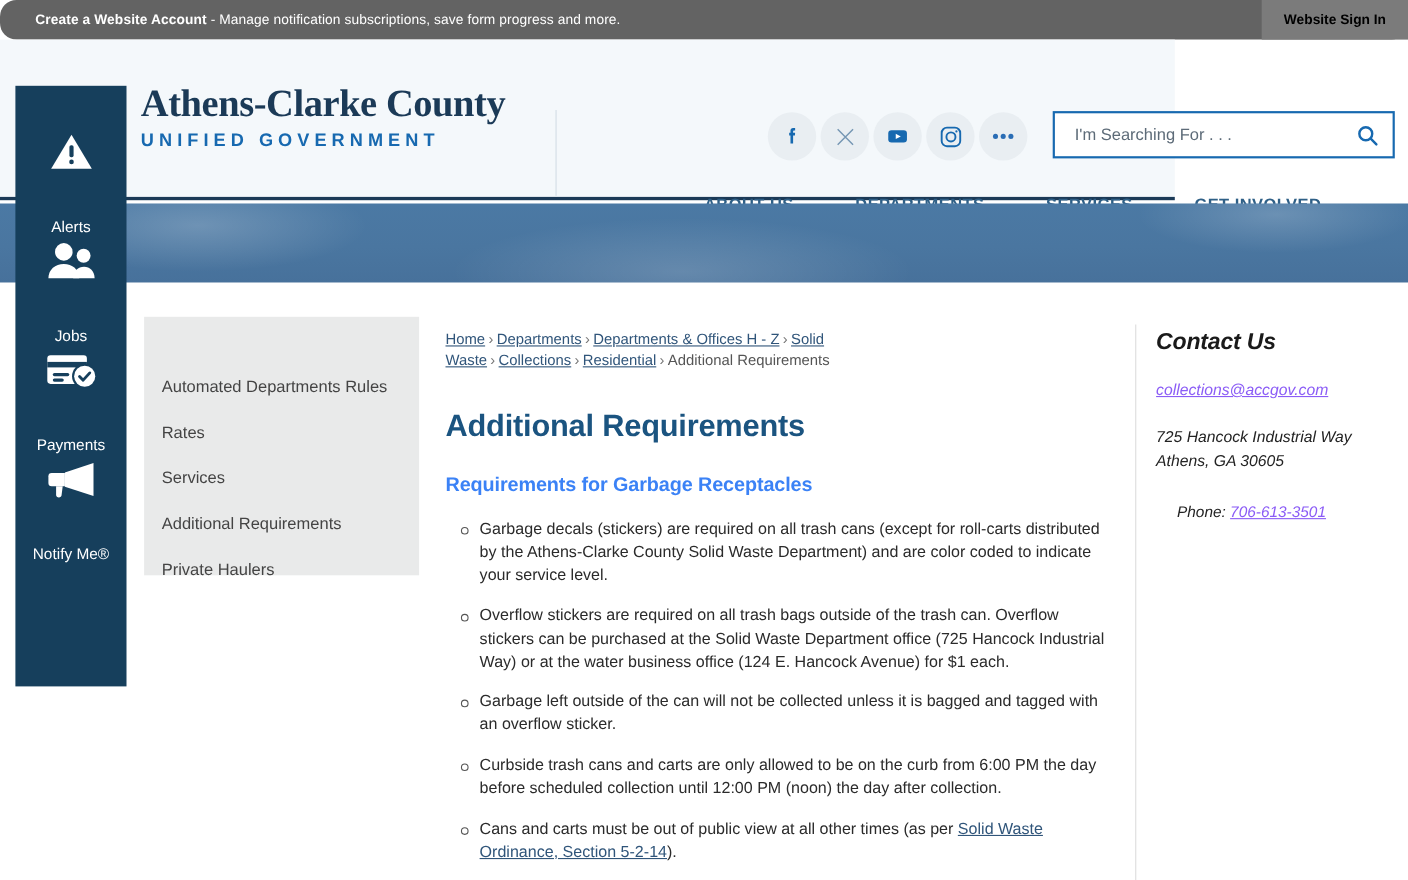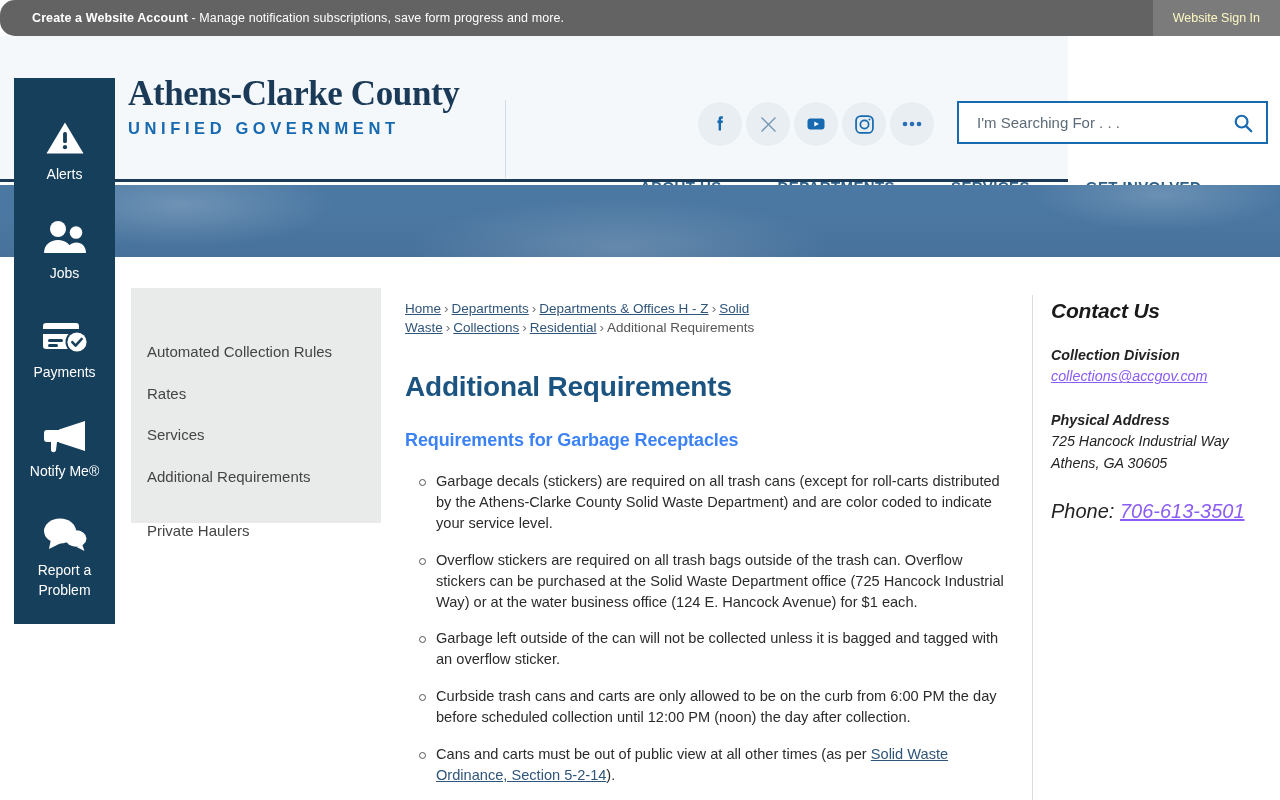--- a/index.html
+++ b/index.html
@@ -15,23 +15,23 @@
   .topbar{
     position:absolute; left:0; top:0; width:1280px; height:36px;
     background:#636363; color:#ffffff;
     display:flex; align-items:center; justify-content:space-between;border-radius:15px;
   }
   .topbar-msg{
     margin-left:32px; font-size:12.5px; letter-spacing:.1px; white-space:nowrap;
   }
   .topbar-msg b{ font-weight:bold; }
   .signin{
-    height:36px; background:#7b7b7b; color:#fef9c3;
+    height:36px; background:#7b7b7b; color:#000000;
     display:flex; align-items:center; padding:0 20px;
-    font-size:12.5px; font-weight:normal; cursor:pointer; white-space:nowrap;
+    font-size:12.5px; font-weight:bold; cursor:pointer; white-space:nowrap;
   }
 
   
   .header{
     position:absolute; left:0; top:36px; width:1068px; height:146px;
     background:#f4f8fb;
     border-bottom:3px solid #1b3a57;
   }
   .logo{
     position:absolute; left:128px; top:40px; width:360px;
@@ -103,20 +103,21 @@
 
   
   .rail{
     position:absolute; left:14px; top:78px; width:101px; height:546px;
     background:#163f5c; z-index:20;
   }
   .rail-item{
     width:101px; display:flex; flex-direction:column;
     justify-content:center; cursor:pointer;
     color:#ffffff;
+    gap:32px;
   }
   .rail-ic{ height:46px; display:flex; align-items:flex-end; justify-content:center;}
   .rail-label{
     margin-top:9px; font-size:14px; text-align:center; line-height:1.42;
   }
   #rail-alerts{ position:absolute; top:32px; left:0; }
   #rail-jobs{ position:absolute; top:131px; left:0; }
   #rail-payments{ position:absolute; top:230px; left:0; }
   #rail-notify{ position:absolute; top:329px; left:0; }
   #rail-report{ position:absolute; top:428px; left:0; }
@@ -129,21 +130,21 @@
     background:#e9eaea;
   }
   .subnav a{
     display:block; padding:0 0 0 16px;
     font-size:15px; color:#444; text-decoration:none; cursor:pointer;
   }
   #sn0{ position:absolute; top:55px; }
   #sn1{ position:absolute; top:97px; }
   #sn2{ position:absolute; top:138px; }
   #sn3{ position:absolute; top:180px; }
-  #sn4{ position:absolute; top:222px;margin-top:12px; }
+  #sn4{ position:absolute; top:222px; }
 
   .article{
     position:absolute; left:405px; top:42px; width:600px;
   }
   .crumbs{
     font-size:13.5px; color:#555; line-height:1.42; margin-bottom:0;
   }
   .crumbs a{ color:#30557a; text-decoration:underline; cursor:pointer; }
   .crumbs .sep{ color:#777; padding:0 3px; }
   .crumbs .cur{ color:#555; }
@@ -174,21 +175,21 @@
   .contact-rule{
     position:absolute; left:1032px; top:38px; width:1px; height:508px;
     background:#dcdcdc;
   }
   .contact h3{
     font-size:21px; font-weight:bold; color:#1a1a1a; letter-spacing:-.2px;
   }
   .contact .blk{ margin-top:22px; font-size:14.3px; color:#232323; line-height:1.5; }
   .contact .blk b{ font-weight:bold; display:block; }
   .contact a{ color:#8b5cf6; text-decoration:underline; cursor:pointer; }
-  .contact .phone{ margin-top:26px; font-size:20px; color:#232323; }
+  .contact .phone{ margin-top:26px; font-size:14px; color:#232323;margin-left:19px; }
 </style>
 </head>
 <body>
 
 <div class="topbar">
   <div class="topbar-msg">
     <b>Create a Website Account</b><span> - Manage notification subscriptions, save form progress and more.</span>
   </div>
   <div class="signin">Website Sign In</div>
 </div>
@@ -298,38 +299,27 @@
           <rect x="8" y="21" width="15" height="3" rx="1.5" fill="#163f5c"></rect>
           <rect x="8" y="26" width="10" height="3" rx="1.5" fill="#163f5c"></rect>
           <circle cx="37" cy="24" r="11.5" fill="#163f5c"></circle>
           <circle cx="37" cy="24" r="9.6" fill="#ffffff"></circle>
           <path d="M32.3 24.2l3.3 3.4 6-6.6" stroke="#163f5c" stroke-width="2.6" fill="none" stroke-linecap="round" stroke-linejoin="round"></path>
         </svg>
     </div>
     <div class="rail-label">Payments</div>
   </div>
 
-  <div class="rail-item" id="rail-report">
-    <div class="rail-ic">
-      <svg width="48" height="36" viewBox="0 0 48 36" fill="#ffffff">
-          <ellipse cx="19" cy="15" rx="16" ry="12.5"></ellipse>
-          <path d="M10 23l-2 10 12-6z"></path>
-          <ellipse cx="35" cy="22.5" rx="10.5" ry="8.2"></ellipse>
-          <path d="M41 28l2.5 7-8-4z"></path>
-        </svg>
-    </div>
-    <div class="rail-label"><span>Report a</span><br><span>Problem</span></div>
-  </div>
 
 </div>
 
 <div class="content">
 
   <div class="subnav">
-    <a id="sn0">Automated Collection Rules</a>
+    <a id="sn0">Automated Departments Rules</a>
     <a id="sn1">Rates</a>
     <a id="sn2">Services</a>
     <a id="sn3">Additional Requirements</a>
     <a id="sn4">Private Haulers</a>
   </div>
 
   <div class="article">
 
     <div class="crumbs">
       <a>Home</a><span class="sep">›</span><a>Departments</a><span class="sep">›</span><a>Departments &amp; Offices H - Z</a><span class="sep">›</span><a>Solid Waste</a><span class="sep">›</span><a>Collections</a><span class="sep">›</span><a>Residential</a><span class="sep">›</span><span class="cur">Additional Requirements</span>
@@ -345,26 +335,24 @@
       <li>Curbside trash cans and carts are only allowed to be on the curb from 6:00 PM the day before scheduled collection until 12:00 PM (noon) the day after collection.</li>
       <li><span>Cans and carts must be out of public view at all other times (as per </span><a>Solid Waste Ordinance, Section 5-2-14</a><span>).</span></li>
     </ul>
   </div>
 
   <div class="contact-rule"></div>
   <div class="contact">
     <h3>Contact Us</h3>
 
     <div class="blk">
-      <b>Collection Division</b>
       <a>collections@accgov.com</a>
     </div>
 
     <div class="blk">
-      <b>Physical Address</b>
       <span>725 Hancock Industrial Way</span><br>
       <span>Athens, GA 30605</span>
     </div>
 
     <div class="phone"><span>Phone: </span><a>706-613-3501</a></div>
   </div>
 
 </div>
 
 </body></html>

